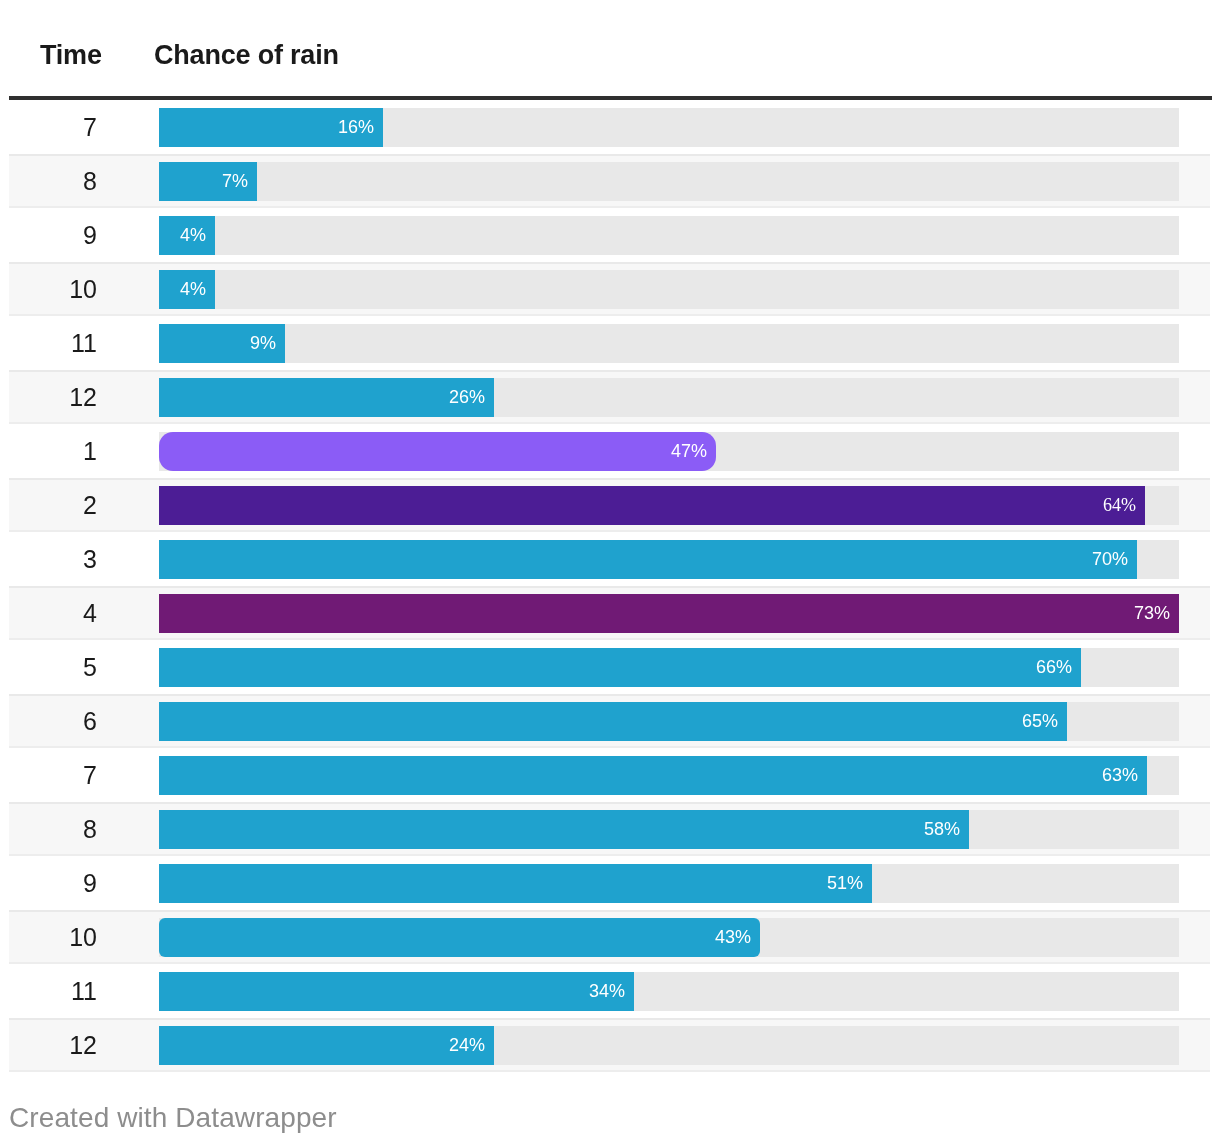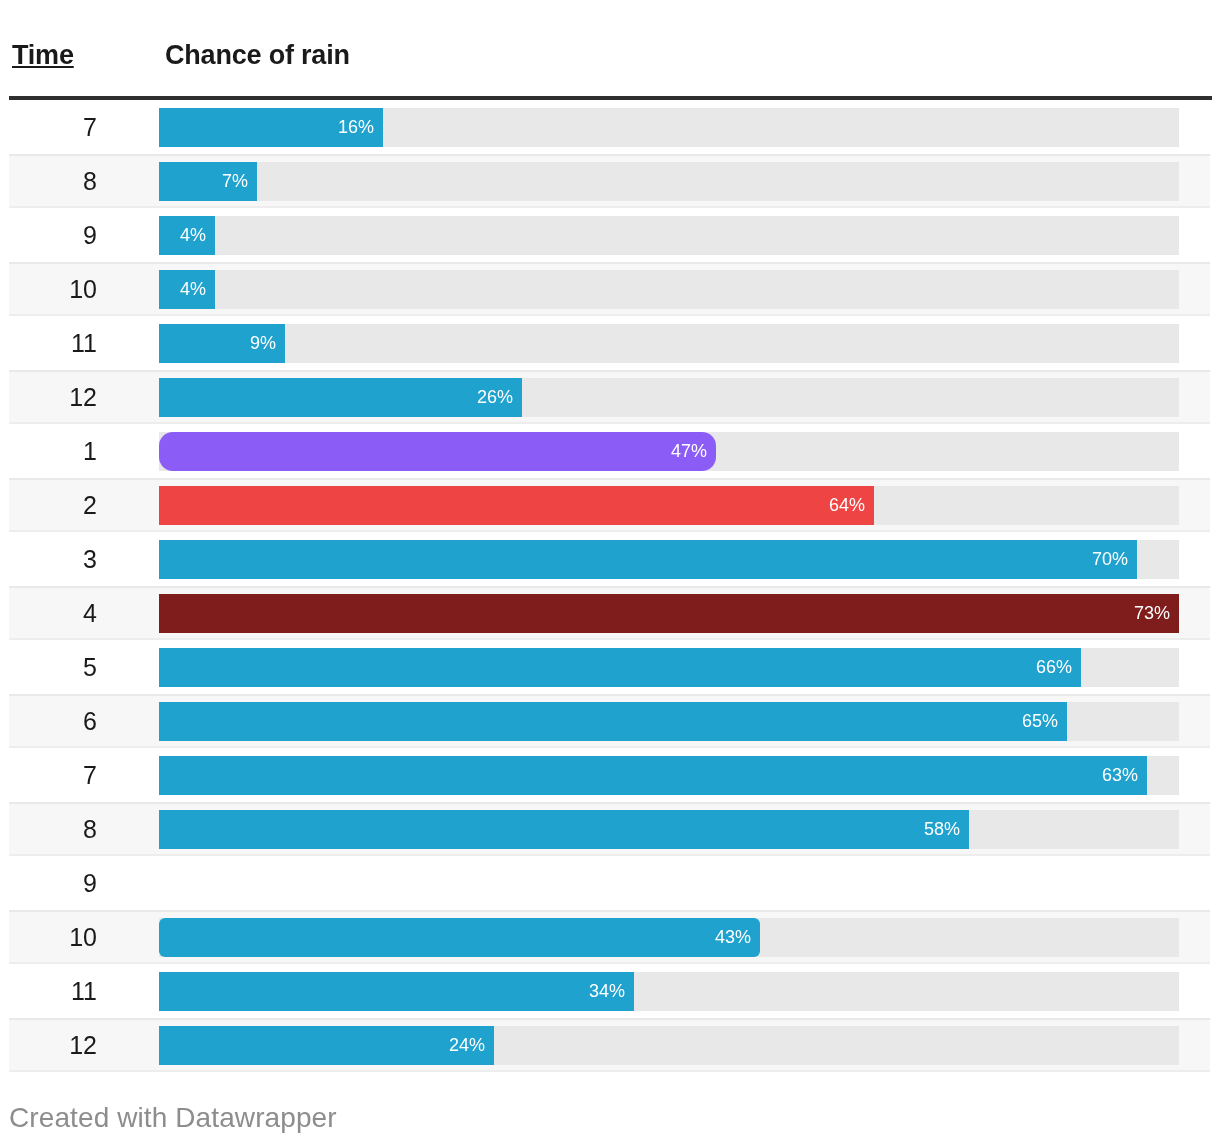--- a/index.html
+++ b/index.html
@@ -34,22 +34,22 @@
   }
   .col-head {
     position: absolute;
     font-size: 27px;
     font-weight: 700;
     letter-spacing: -0.2px;
     color: #1a1a1a;
     white-space: nowrap;
     top: 0;
   }
-  .col-head.time   { left: 12px; text-decoration: underline; }
-  .col-head.metric { left: 165px; }
+  .col-head.time   { left: 40px; }
+  .col-head.metric { left: 154px; }
 
   .header-rule {
     position: absolute;
     left: 9px;
     top: 96px;
     width: 1203px;
     height: 4px;
     background: #2f2f2f;
   }
 
@@ -184,57 +184,57 @@
         <div class="bar-track">
           <div class="bar-fill" style="width: 126px; background: rgb(31, 162, 206);">
             <span class="bar-value">9%</span>
           </div>
         </div>
       </div>
       <div class="row alt">
         <div class="row-stripe"></div>
         <div class="row-label">12</div>
         <div class="bar-track">
-          <div class="bar-fill" style="width: 363px; background: rgb(31, 162, 206);">
+          <div class="bar-fill" style="width: 335px; background: rgb(31, 162, 206);">
             <span class="bar-value">26%</span>
           </div>
         </div>
       </div>
       <div class="row">
         <div class="row-stripe"></div>
         <div class="row-label">1</div>
         <div class="bar-track">
           <div class="bar-fill" style="width: 557px; background: #8b5cf6; border-radius: 14px;">
             <span class="bar-value">47%</span>
           </div>
         </div>
       </div>
       <div class="row alt">
         <div class="row-stripe"></div>
         <div class="row-label">2</div>
         <div class="bar-track">
-          <div class="bar-fill" style="width: 715px; background: #ef4444;">
+          <div class="bar-fill" style="width: 986px; background: #4c1d95; font-family: Liberation Serif, serif;">
             <span class="bar-value">64%</span>
           </div>
         </div>
       </div>
       <div class="row">
         <div class="row-stripe"></div>
         <div class="row-label">3</div>
         <div class="bar-track">
           <div class="bar-fill" style="width: 978px; background: rgb(31, 162, 206);">
             <span class="bar-value">70%</span>
           </div>
         </div>
       </div>
       <div class="row alt">
         <div class="row-stripe"></div>
         <div class="row-label">4</div>
         <div class="bar-track">
-          <div class="bar-fill" style="width: 1020px; background: #7f1d1d;">
+          <div class="bar-fill" style="width: 1020px; background: #701a75;">
             <span class="bar-value">73%</span>
           </div>
         </div>
       </div>
       <div class="row">
         <div class="row-stripe"></div>
         <div class="row-label">5</div>
         <div class="bar-track">
           <div class="bar-fill" style="width: 922px; background: rgb(31, 162, 206);">
             <span class="bar-value">66%</span>
@@ -264,20 +264,25 @@
         <div class="row-label">8</div>
         <div class="bar-track">
           <div class="bar-fill" style="width: 810px; background: rgb(31, 162, 206);">
             <span class="bar-value">58%</span>
           </div>
         </div>
       </div>
       <div class="row">
         <div class="row-stripe"></div>
         <div class="row-label">9</div>
+        <div class="bar-track">
+          <div class="bar-fill" style="width: 713px; background: rgb(31, 162, 206);">
+            <span class="bar-value">51%</span>
+          </div>
+        </div>
       </div>
       <div class="row alt">
         <div class="row-stripe"></div>
         <div class="row-label">10</div>
         <div class="bar-track">
           <div class="bar-fill" style="width: 601px; background: rgb(31, 162, 206); border-radius: 6px;">
             <span class="bar-value">43%</span>
           </div>
         </div>
       </div>

